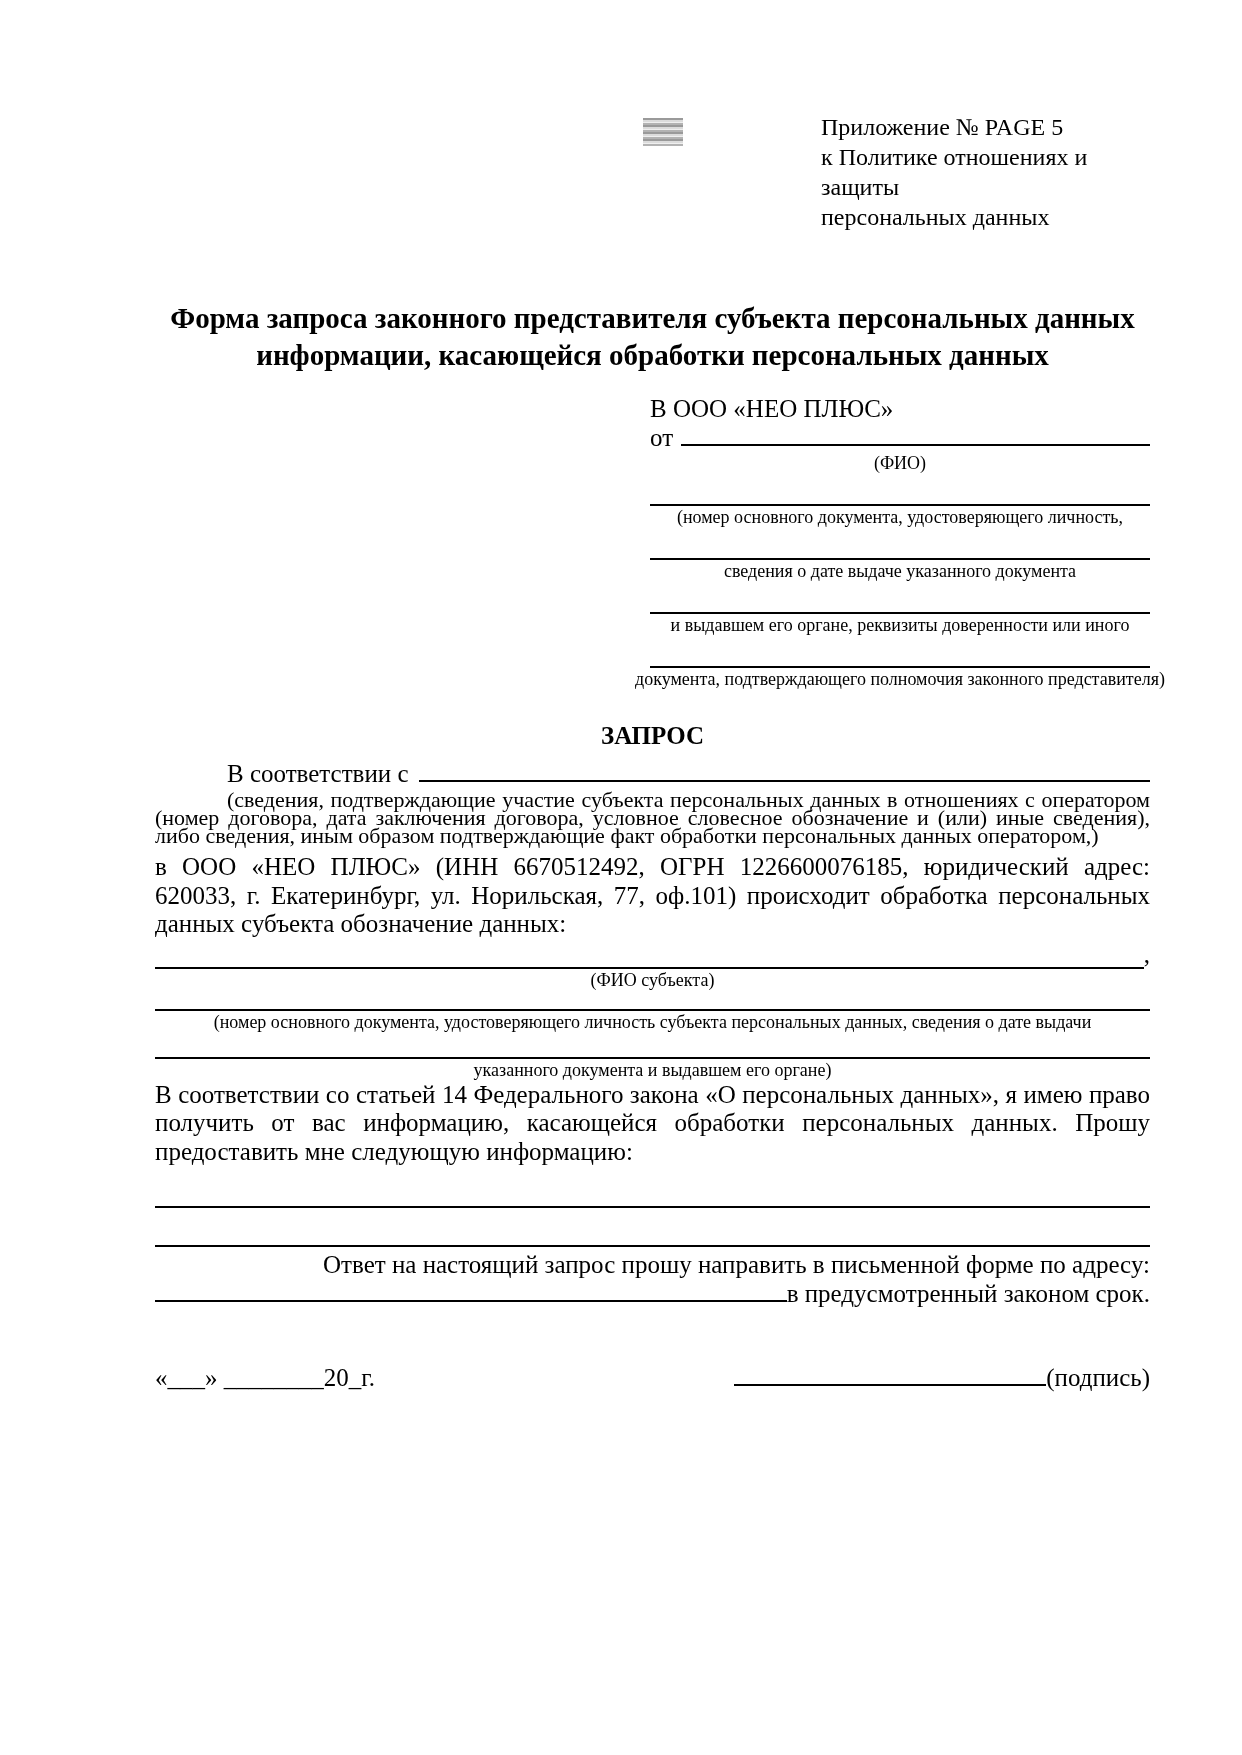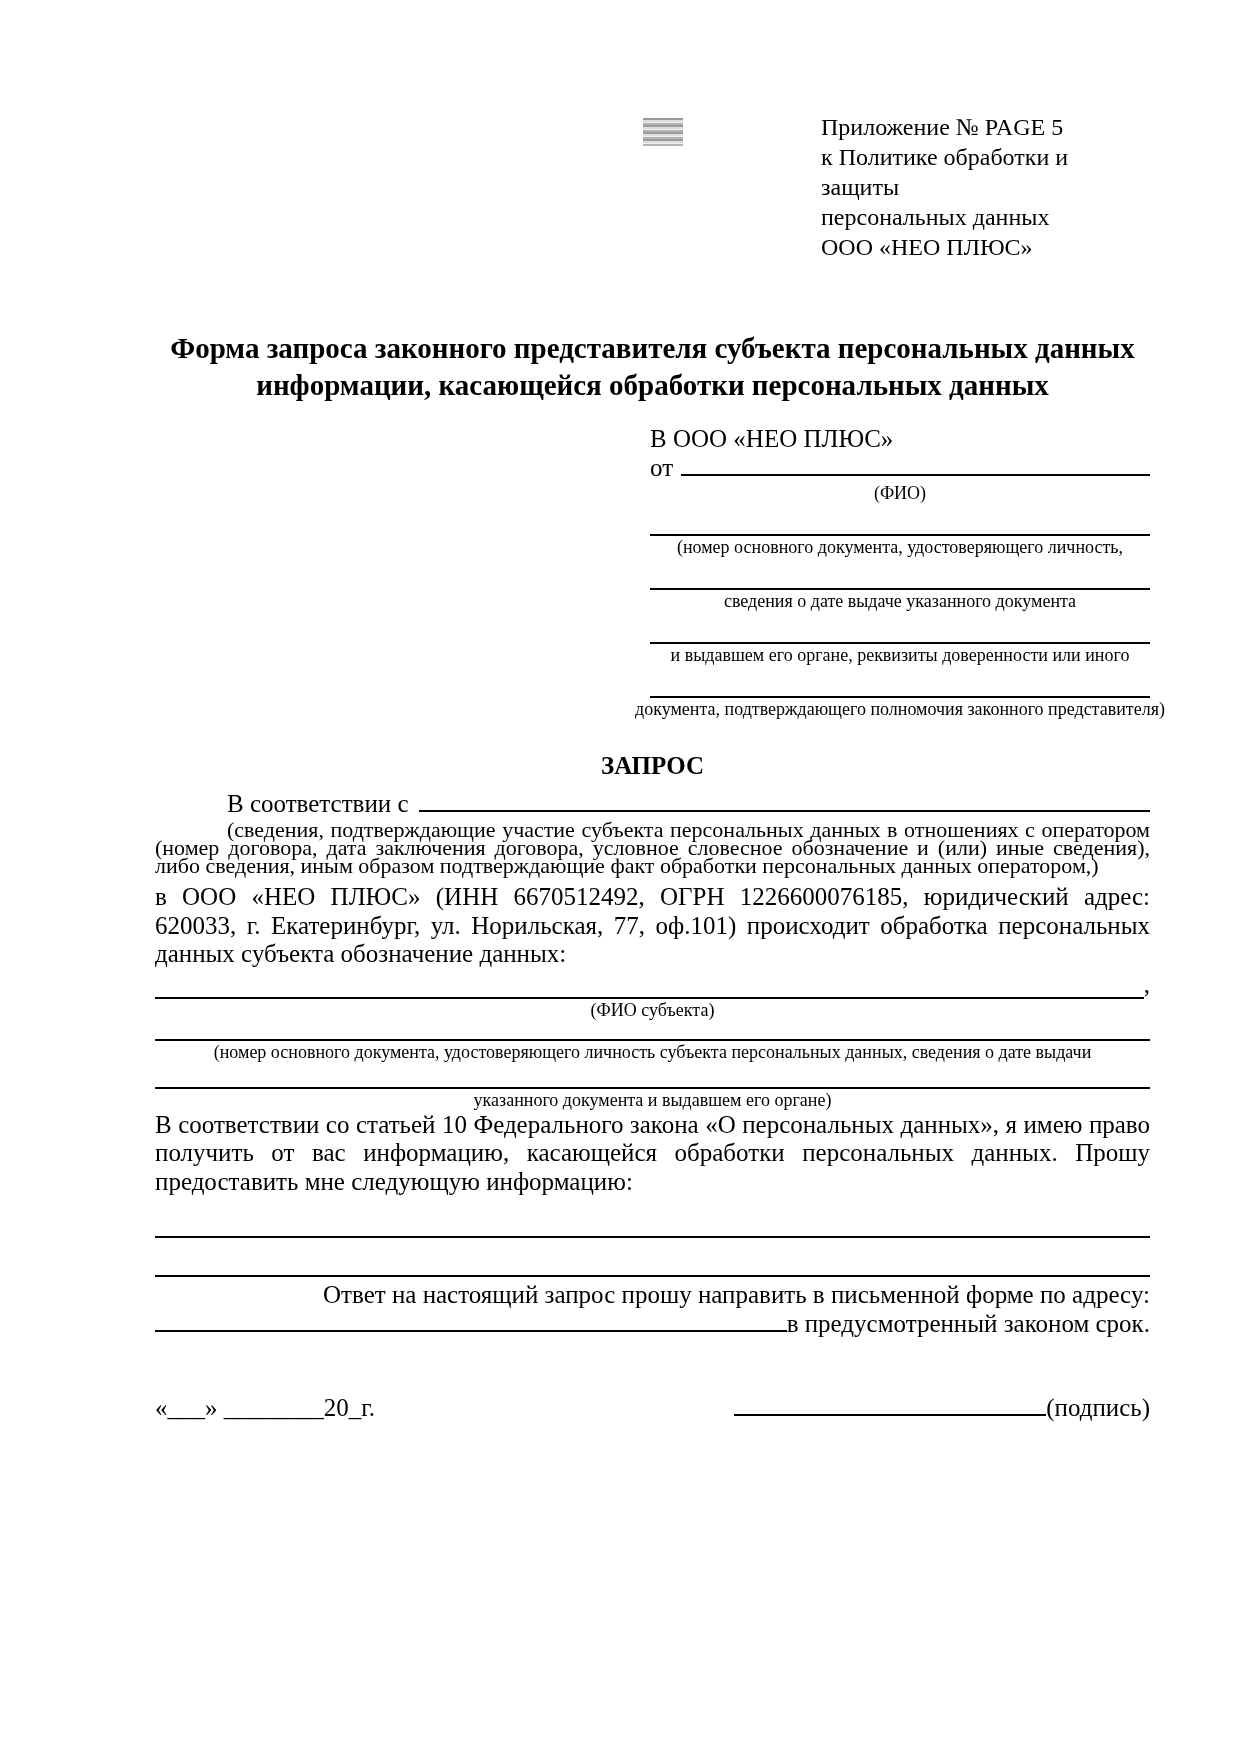--- a/index.html
+++ b/index.html
@@ -49,23 +49,22 @@
 </style>
 </head>
 <body>
 
 <div class="page">
 
   <div class="header-row">
     <div class="embed-icon"></div>
     <div class="header-block">
       <div>Приложение №  PAGE 5</div>
-      <div>к Политике обработки и защиты</div>
+      <div>к Политике отношениях и защиты</div>
       <div>персональных данных</div>
-      <div>ООО «НЕО ПЛЮС»</div>
     </div>
   </div>
 
   <div class="title">Форма запроса законного представителя субъекта персональных данных информации, касающейся обработки персональных данных</div>
 
   <div class="addr">
     <div class="addr-to">В ООО «НЕО ПЛЮС»</div>
     <div class="flex-row addr-from">
       <span>от</span>
       <span class="ul grow"></span>
@@ -100,21 +99,21 @@
     <span>,</span>
   </div>
   <div class="caption">(ФИО субъекта)</div>
 
   <div class="blank rule1"></div>
   <div class="caption">(номер основного документа, удостоверяющего личность субъекта персональных данных, сведения о дате выдачи</div>
 
   <div class="blank rule2"></div>
   <div class="caption">указанного документа и выдавшем его органе)</div>
 
-  <p class="par par2">В соответствии со статьей 10 Федерального закона «О персональных данных», я имею право получить от вас информацию, касающейся обработки персональных данных. Прошу предоставить мне следующую информацию:</p>
+  <p class="par par2">В соответствии со статьей 14 Федерального закона «О персональных данных», я имею право получить от вас информацию, касающейся обработки персональных данных. Прошу предоставить мне следующую информацию:</p>
 
   <div class="blank blank-a"></div>
   <div class="blank blank-b"></div>
 
   <div class="answer1">Ответ на настоящий запрос прошу направить в письменной форме по адресу:</div>
   <div class="answer2">
     <span class="ul grow"></span>
     <span class="tail">в предусмотренный законом срок.</span>
   </div>
 

